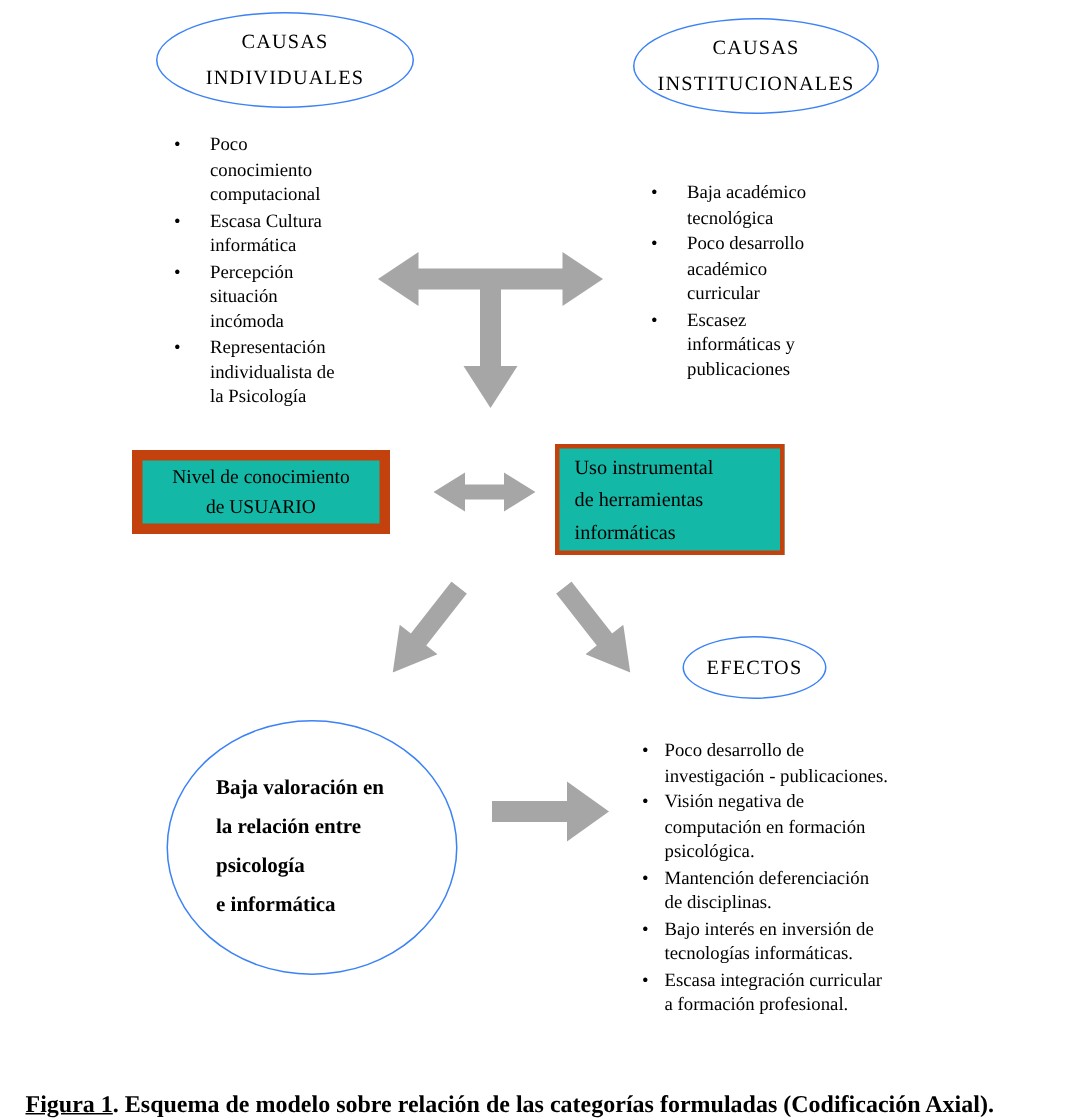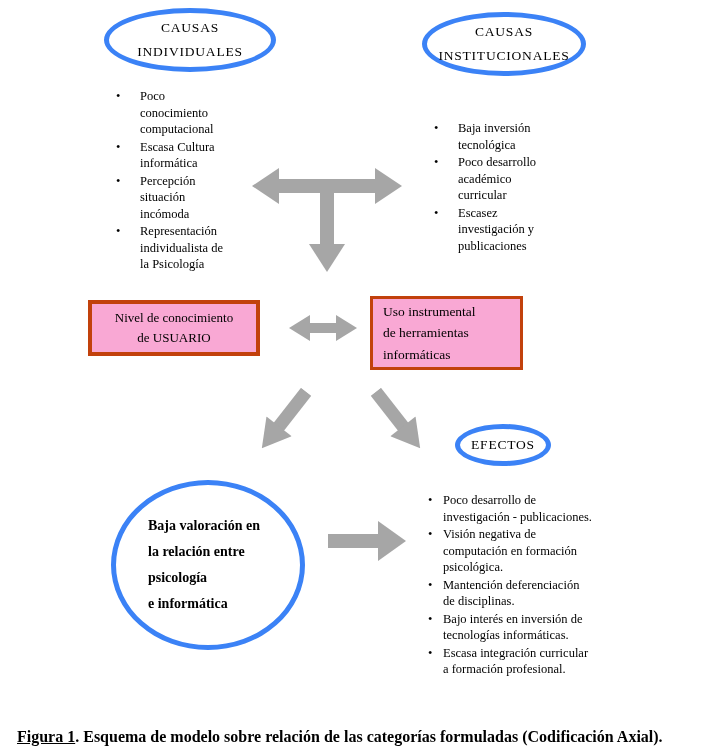--- a/index.html
+++ b/index.html
@@ -14,21 +14,21 @@
     width: 714px;
     height: 746px;
     background: #ffffff;
     overflow: hidden;
   }
   .pre { white-space: pre-line; }
 
   
   .ellipse {
     position: absolute;
-    border: 5px solid #3b82f6;
+    border: 1px solid #3b82f6;
     border-radius: 50%;
     display: flex;
     align-items: center;
     justify-content: center;
     text-align: center;
     background: #fff;
   }
   .ellipse-title {
     font-size: 13.5px;
     letter-spacing: 0.8px;
@@ -40,22 +40,22 @@
   .ellipse-efectos .ellipse-title { line-height: 1.2; }
   .ellipse-bottom                { left: 111px; top: 480px; width: 194px; height: 170px; justify-content: flex-start; text-align: left; font-weight: bold; }
   .ellipse-bottom .node-text {
     padding-left: 32px;
     font-size: 14px;
     line-height: 1.85;
   }
 
   .box {
     position: absolute;
-    border: 4px solid #c2410c;
-    background: #f9a8d4;
+    border: 7px solid #c2410c;
+    background: #14b8a6;
     display: flex;
     align-items: center;
     justify-content: center;
   }
   .box-left  { left: 88px;  top: 300px; width: 172px; height: 56px; text-align: center; }
   .box-left .node-text { font-size: 13px; line-height: 1.55; }
   .box-right { left: 370px; top: 296px; width: 153px; height: 74px; border-width: 3px; justify-content: flex-start; }
   .box-right .node-text { font-size: 13.5px; line-height: 1.6; padding-left: 10px; text-align: left; }
 
   
@@ -129,27 +129,27 @@
 informática</li>
     <li>Percepción
 situación
 incómoda</li>
     <li>Representación
 individualista de
 la Psicología</li>
   </ul>
 
   <ul class="blist list-right">
-    <li>Baja inversión
+    <li>Baja académico
 tecnológica</li>
     <li>Poco desarrollo
 académico
 curricular</li>
     <li>Escasez
-investigación y
+informáticas y
 publicaciones</li>
   </ul>
 
   <svg class="arrow arrow-three-way" width="150" height="106" viewBox="0 0 150 106">
     <g fill="#a6a6a6">
       <polygon points="0,20 27,2 27,38"></polygon>
       <rect x="25" y="13" width="100" height="14"></rect>
       <polygon points="150,20 123,2 123,38"></polygon>
       <rect x="68" y="20" width="14" height="58"></rect>
       <polygon points="75,106 57,78 93,78"></polygon>

